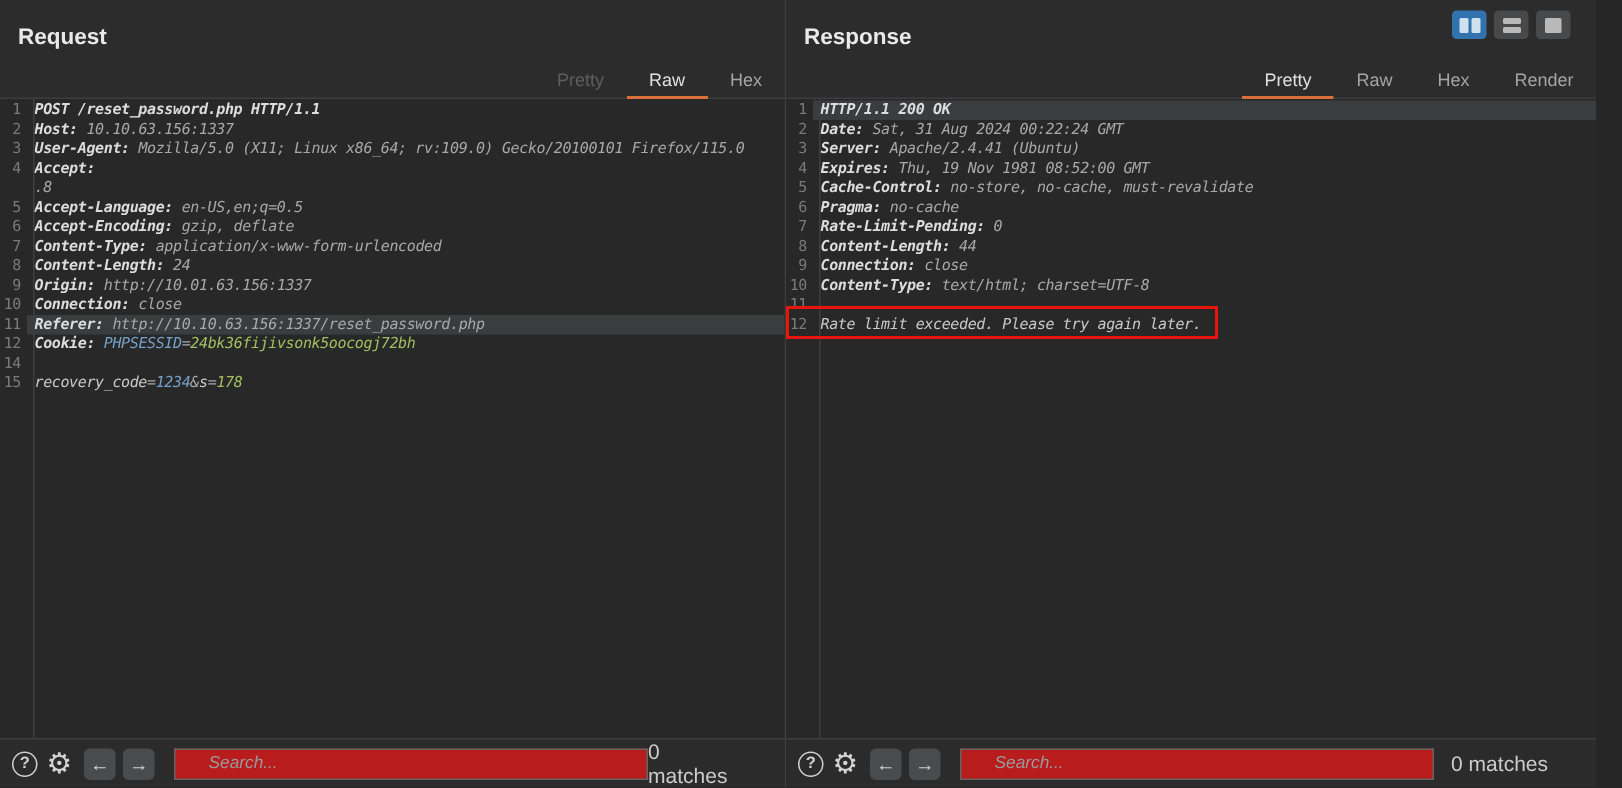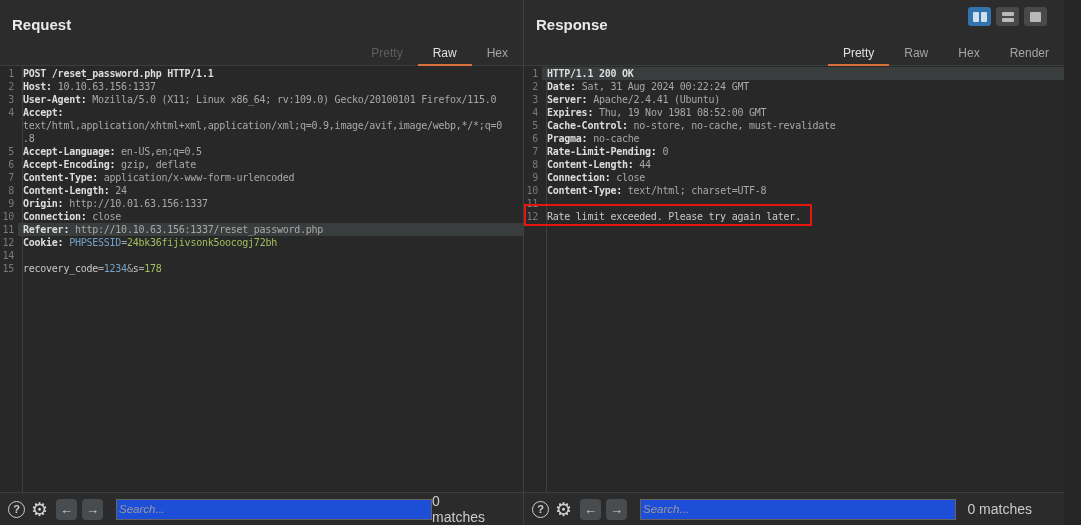--- a/index.html
+++ b/index.html
@@ -33,21 +33,21 @@
   .layout-btn .hbar-wrap { display:flex; flex-direction:column; gap:2px; }
   .layout-btn .hbar { width:12px; height:4px; background:#b9b9b9; border-radius:1px; }
   .layout-btn .sq { width:11px; height:10px; background:#b9b9b9; border-radius:1px; }
 
   .editor { flex:1; position:relative; padding-top:1px; overflow:hidden; background:#282828; }
   .editor::before { content:''; position:absolute; left:22px; top:0; bottom:0; width:1px;
     background:#3e3e3e; }
   .row { display:flex; height:13px; line-height:13px;
     font-family:"DejaVu Sans Mono", monospace; font-size:10px; letter-spacing:-0.25px; }
   .row .num { flex:none; width:18px; padding-right:4px; text-align:right; color:#7a7a7a; }
-  .row .text { flex:1; padding-left:5px; white-space:pre; overflow:hidden; }
+  .row .text { flex:1; padding-left:5px; white-space:pre; overflow:hidden;font-style:italic; }
   .row.hl .text { background:#3a3d3e; }
   .s-h { color:#dcdcdc; font-weight:bold; }
   .s-v { color:#a8a8a8; }
   .s-p { color:#c9c9c9; }
   .s-blue { color:#74a1c9; }
   .s-green { color:#a3bf5f;margin-top:44px; }
 
   .red-box { position:absolute; left:0px; top:138px; width:288px; height:22px;
     border:2px solid #e8150d; pointer-events:none; }
 
@@ -55,22 +55,22 @@
     display:flex; align-items:center; padding-left:8px; }
   .help-icon { flex:none; width:17px; height:17px; border:1.5px solid #cfcfcf; border-radius:50%;
     display:inline-flex; align-items:center; justify-content:center;
     font-size:11px; font-weight:bold; color:#cfcfcf; margin-right:6px; }
   .gear-icon { flex:none; font-size:19px; color:#d4d4d4; line-height:20px; margin-right:8px;
     font-family:"DejaVu Sans", sans-serif; }
   .nav-btn { flex:none; width:21px; height:21px; background:#494c4e; border:none; border-radius:4px;
     color:#cfcfcf; font-size:13px; line-height:19px; text-align:center; padding:0; }
   .nav-btn.back { margin-right:5px; }
   .nav-btn.fwd { margin-right:13px; }
-  .search-input { flex:none; width:316px; height:21px; background:#1d4ed8;
-    border:1px solid #646464; color:#dddddd; font-size:11.5px; padding:0 2px;
+  .search-input { flex:none; width:316px; height:21px; background:#b91c1c;
+    border:1px solid #646464; color:#dddddd; font-size:11.5px; padding:0 22px;
     font-family:"Liberation Sans", sans-serif; }
   .search-input::placeholder { color:#9a9a9a; font-style:italic; }
   .matches { margin-left:auto; margin-right:32px; font-size:14px; color:#cbcbcb; }
 </style>
 </head>
 <body>
 
 <div class="app">
 
   <section class="panel request">
@@ -108,24 +108,20 @@
         <div class="row">
           <span class="num">3</span>
           <span class="text"><span class="s-h">User-Agent:</span><span class="s-v"> Mozilla/5.0 (X11; Linux x86_64; rv:109.0) Gecko/20100101 Firefox/115.0</span></span>
         </div>
         <div class="row">
           <span class="num">4</span>
           <span class="text"><span class="s-h">Accept:</span></span>
         </div>
         <div class="row">
           <span class="num"></span>
-          <span class="text"><span class="s-v">text/html,application/xhtml+xml,application/xml;q=0.9,image/avif,image/webp,*/*;q=0</span></span>
-        </div>
-        <div class="row">
-          <span class="num"></span>
           <span class="text"><span class="s-v">.8</span></span>
         </div>
         <div class="row">
           <span class="num">5</span>
           <span class="text"><span class="s-h">Accept-Language:</span><span class="s-v"> en-US,en;q=0.5</span></span>
         </div>
         <div class="row">
           <span class="num">6</span>
           <span class="text"><span class="s-h">Accept-Encoding:</span><span class="s-v"> gzip, deflate</span></span>
         </div>

